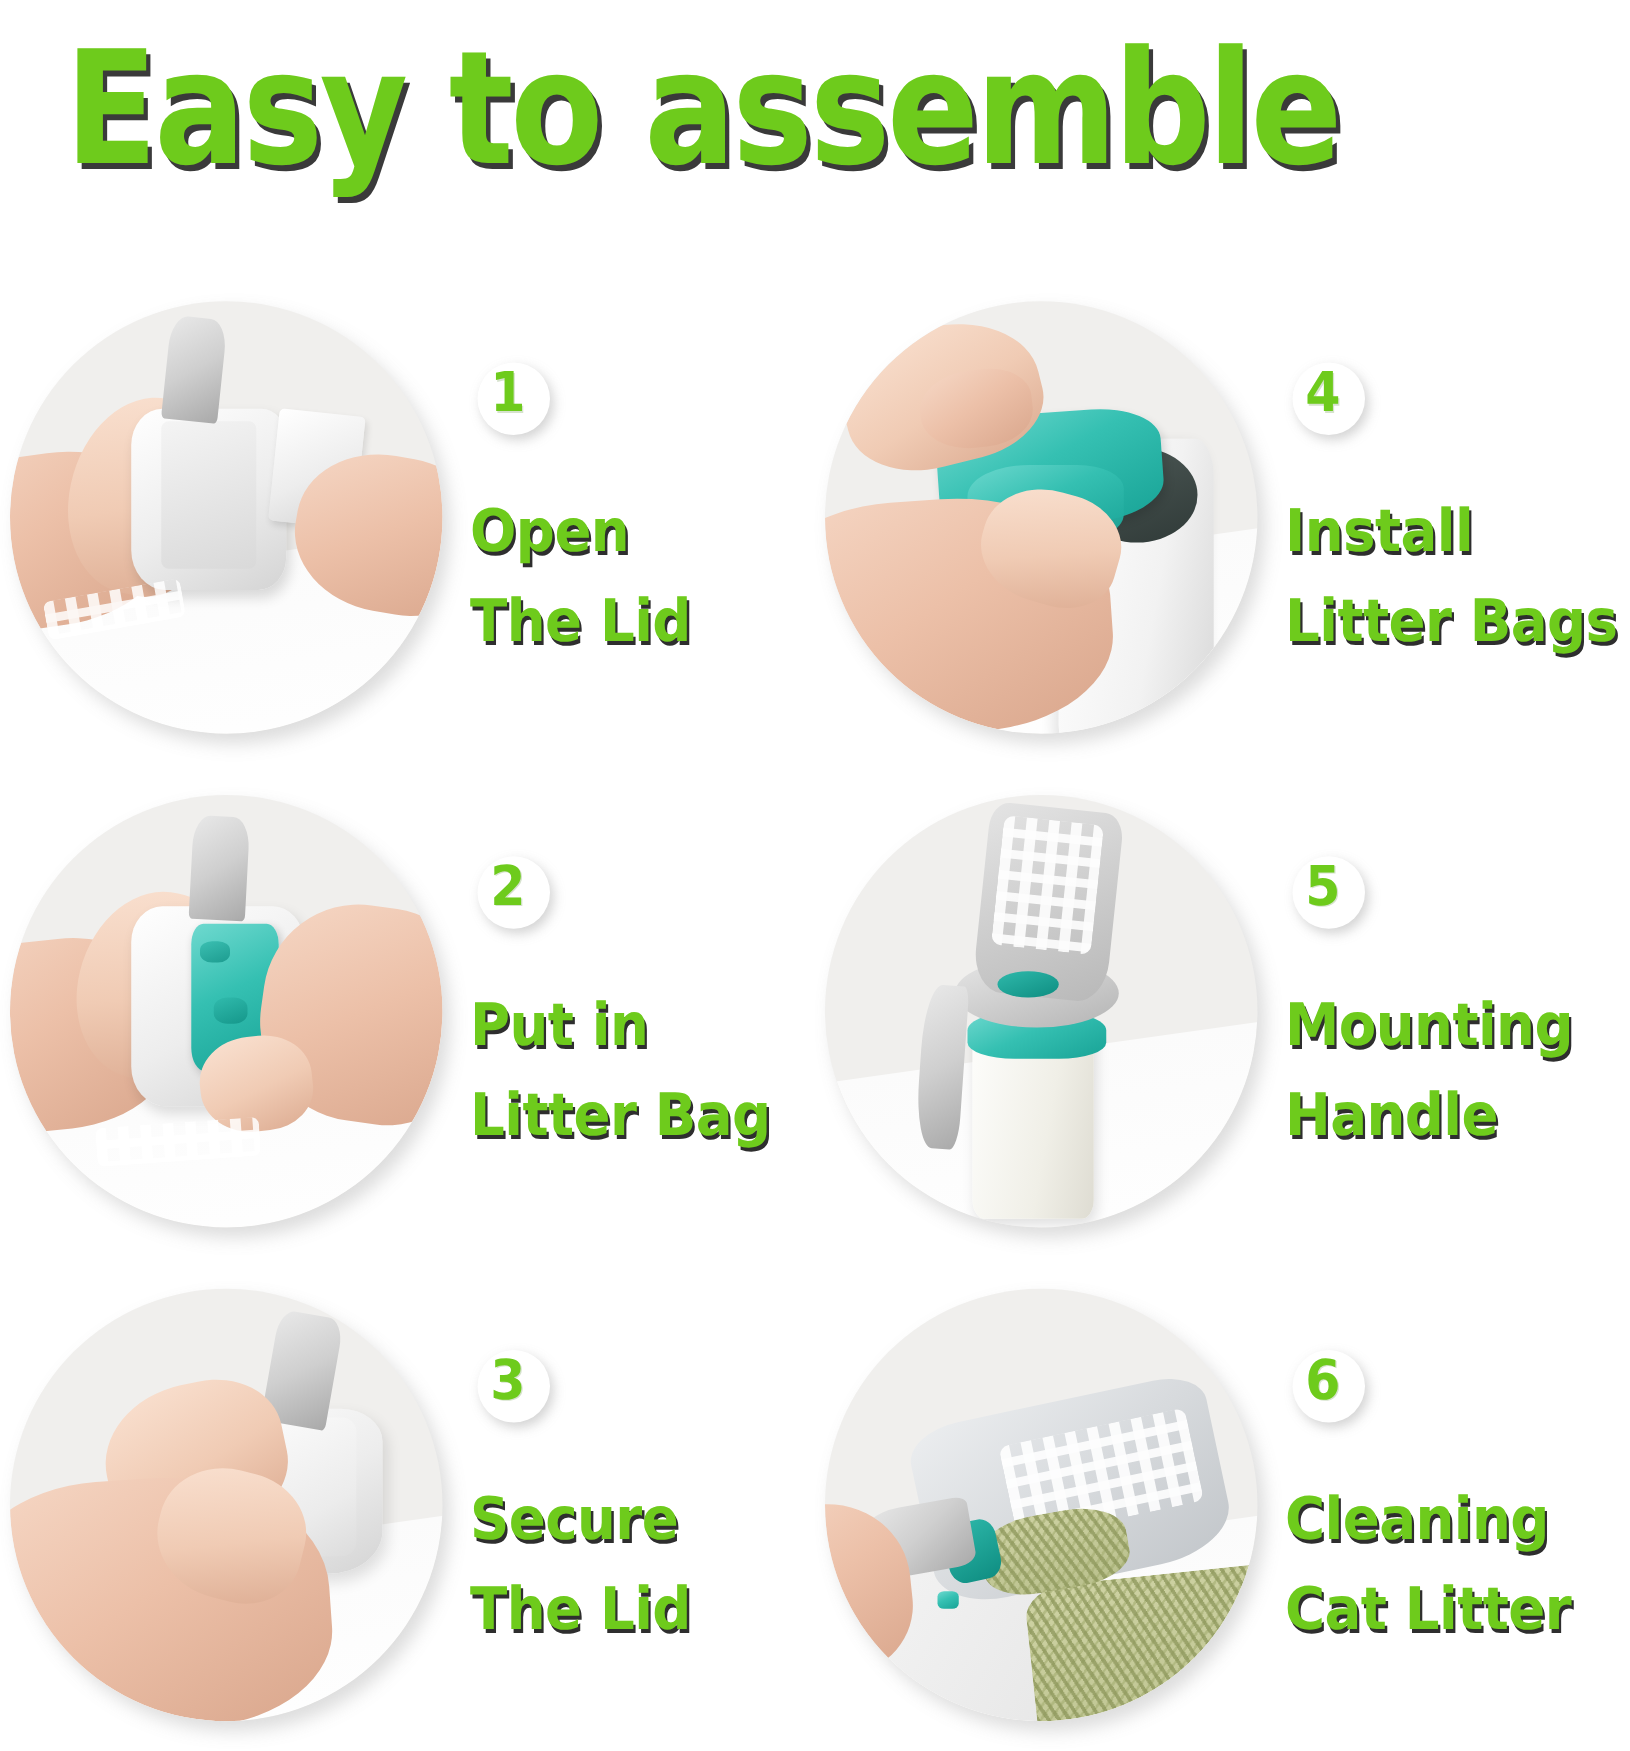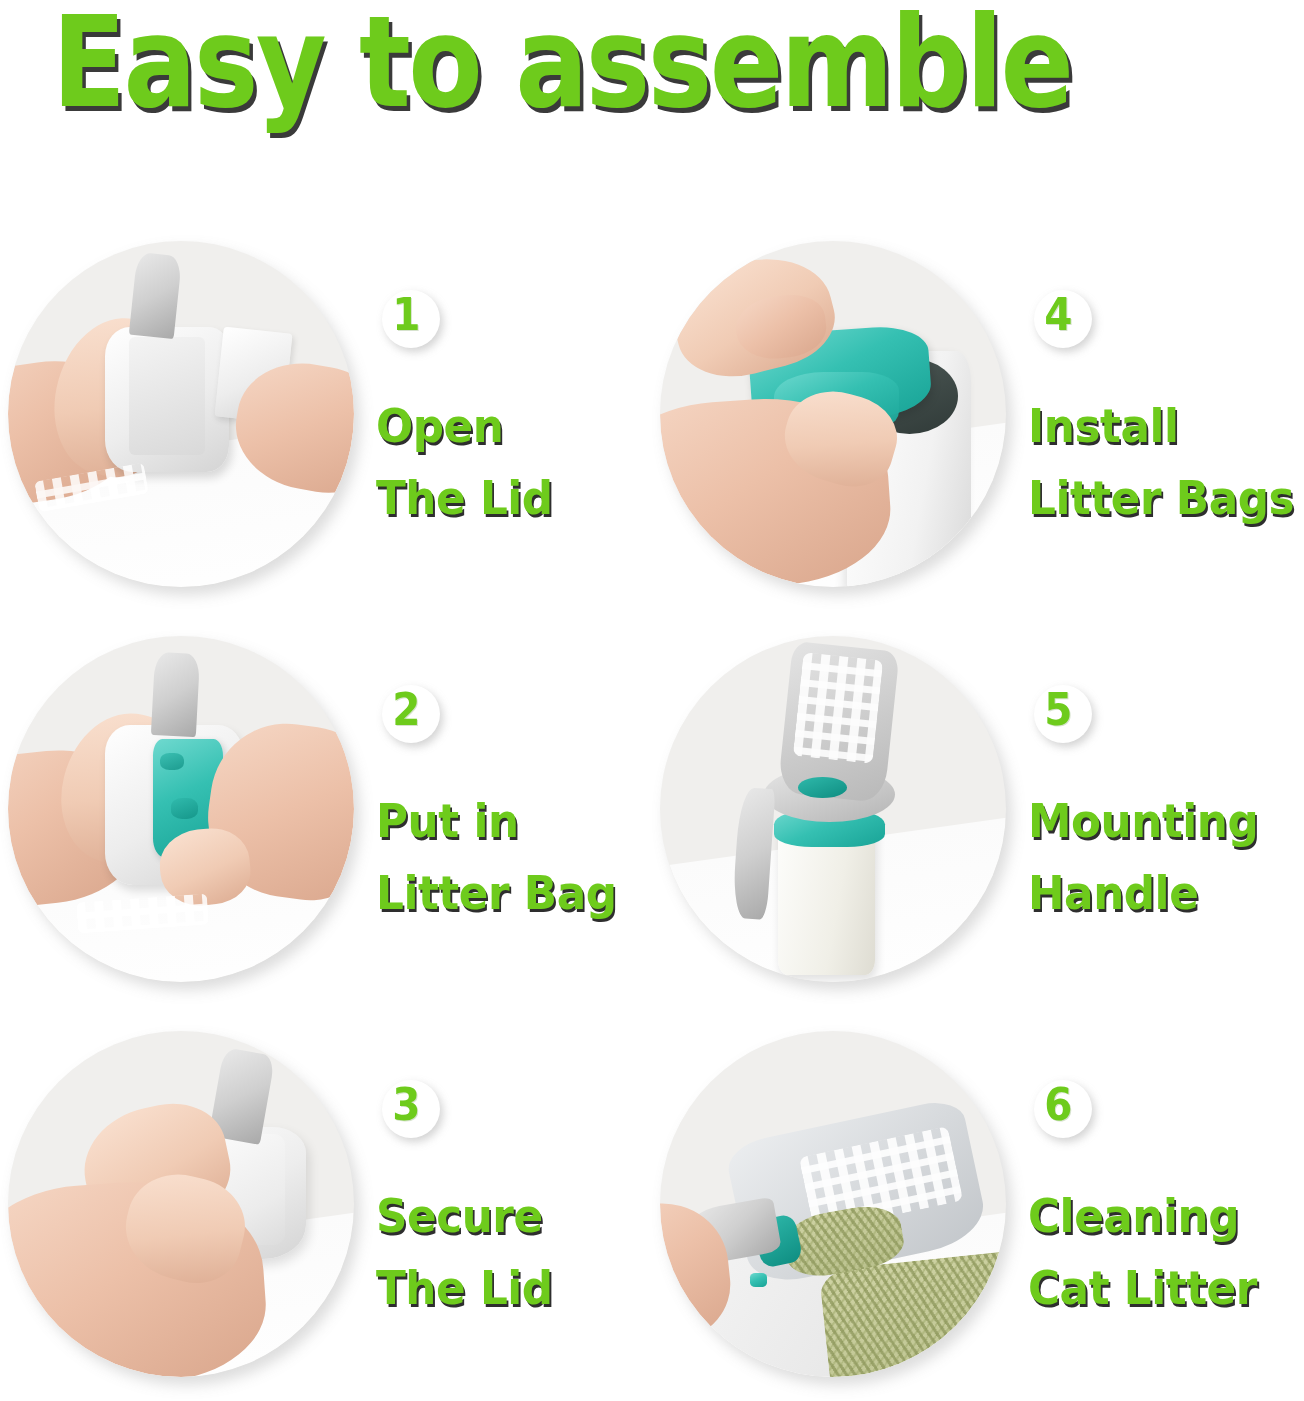--- a/index.html
+++ b/index.html
@@ -17,21 +17,21 @@
   }
 
   
   .headline-wrap {
     position: absolute;
     top: 0;
     left: 0;
     width: 1124px;
     height: 150px;
     display: flex;
-    align-items: flex-start;
+    align-items: flex-end;
     justify-content: center;
   }
   .headline {
     font-family: "DejaVu Sans", "Liberation Sans", sans-serif;
     font-weight: 700;
     font-size: 126px;
     line-height: 1;
     letter-spacing: -3px;
     color: #6ECB1C;
     transform: scaleX(0.86);

